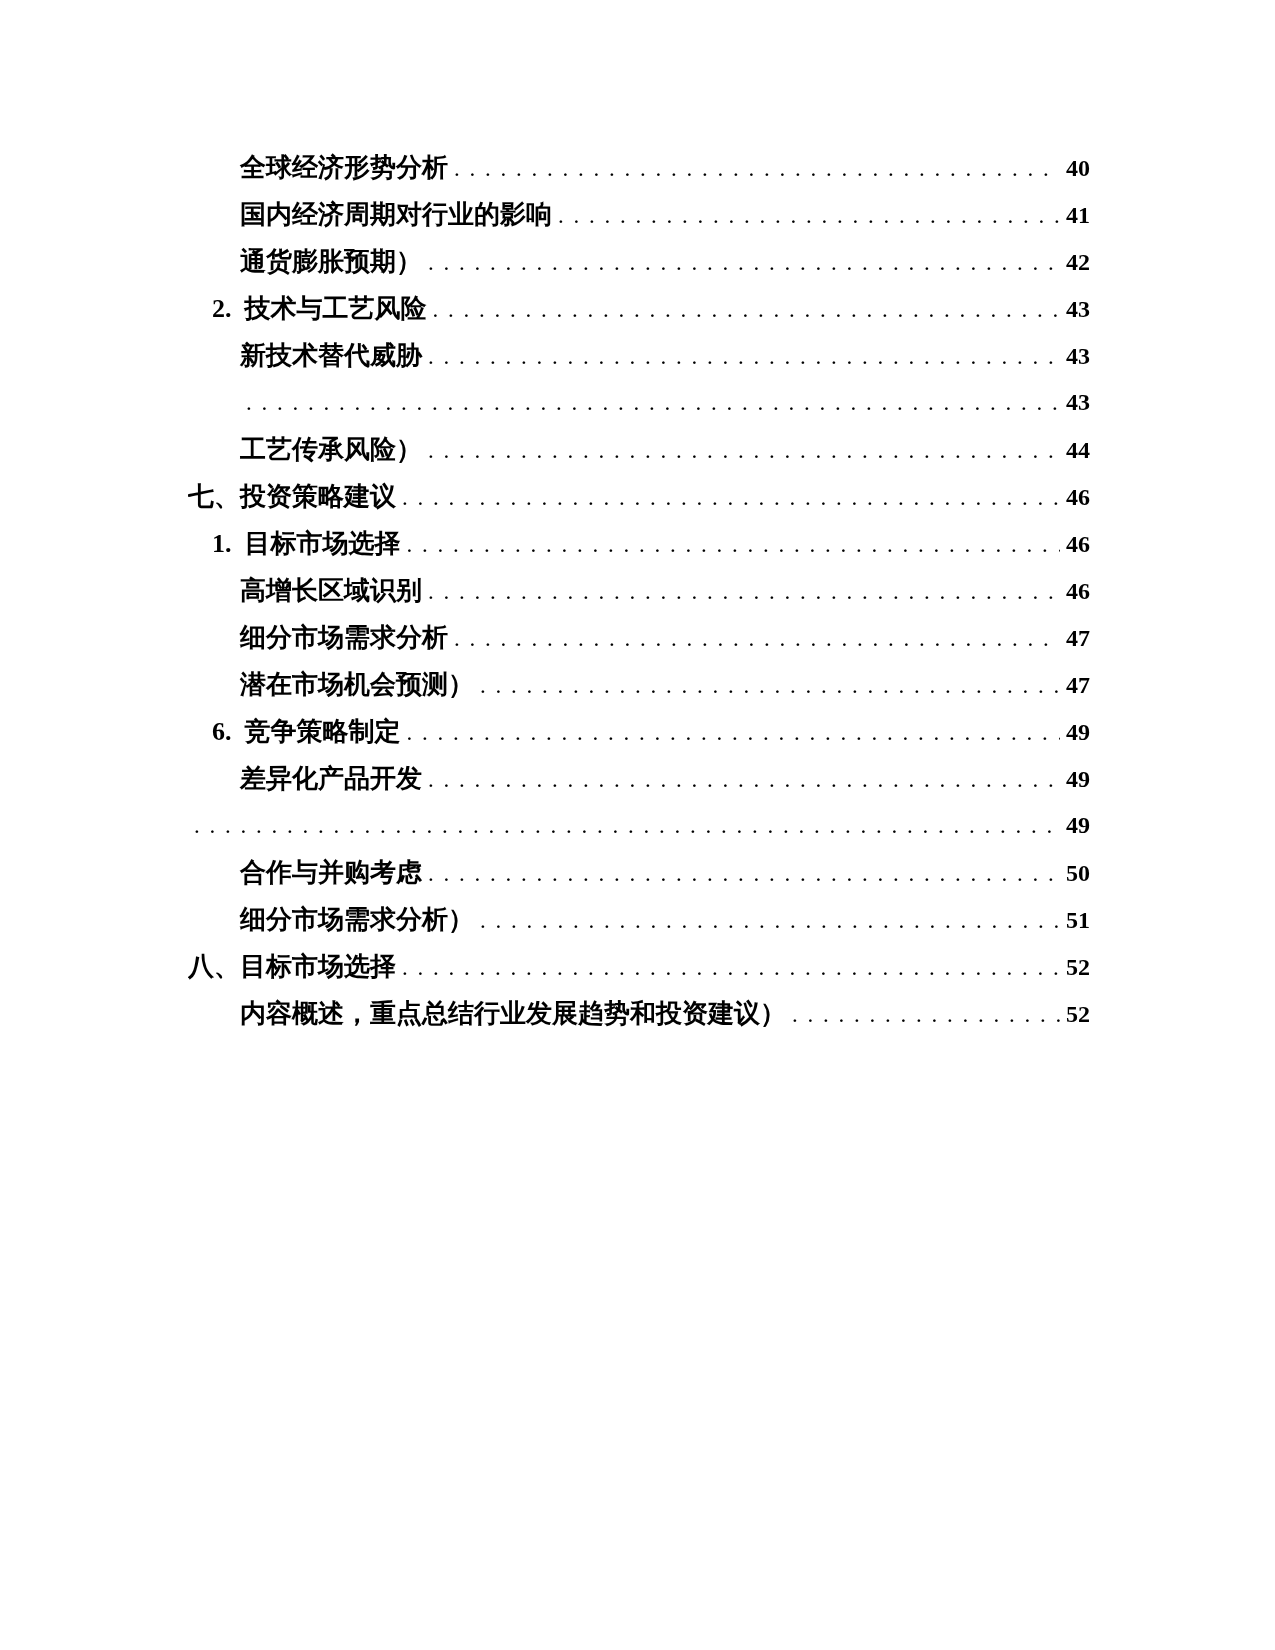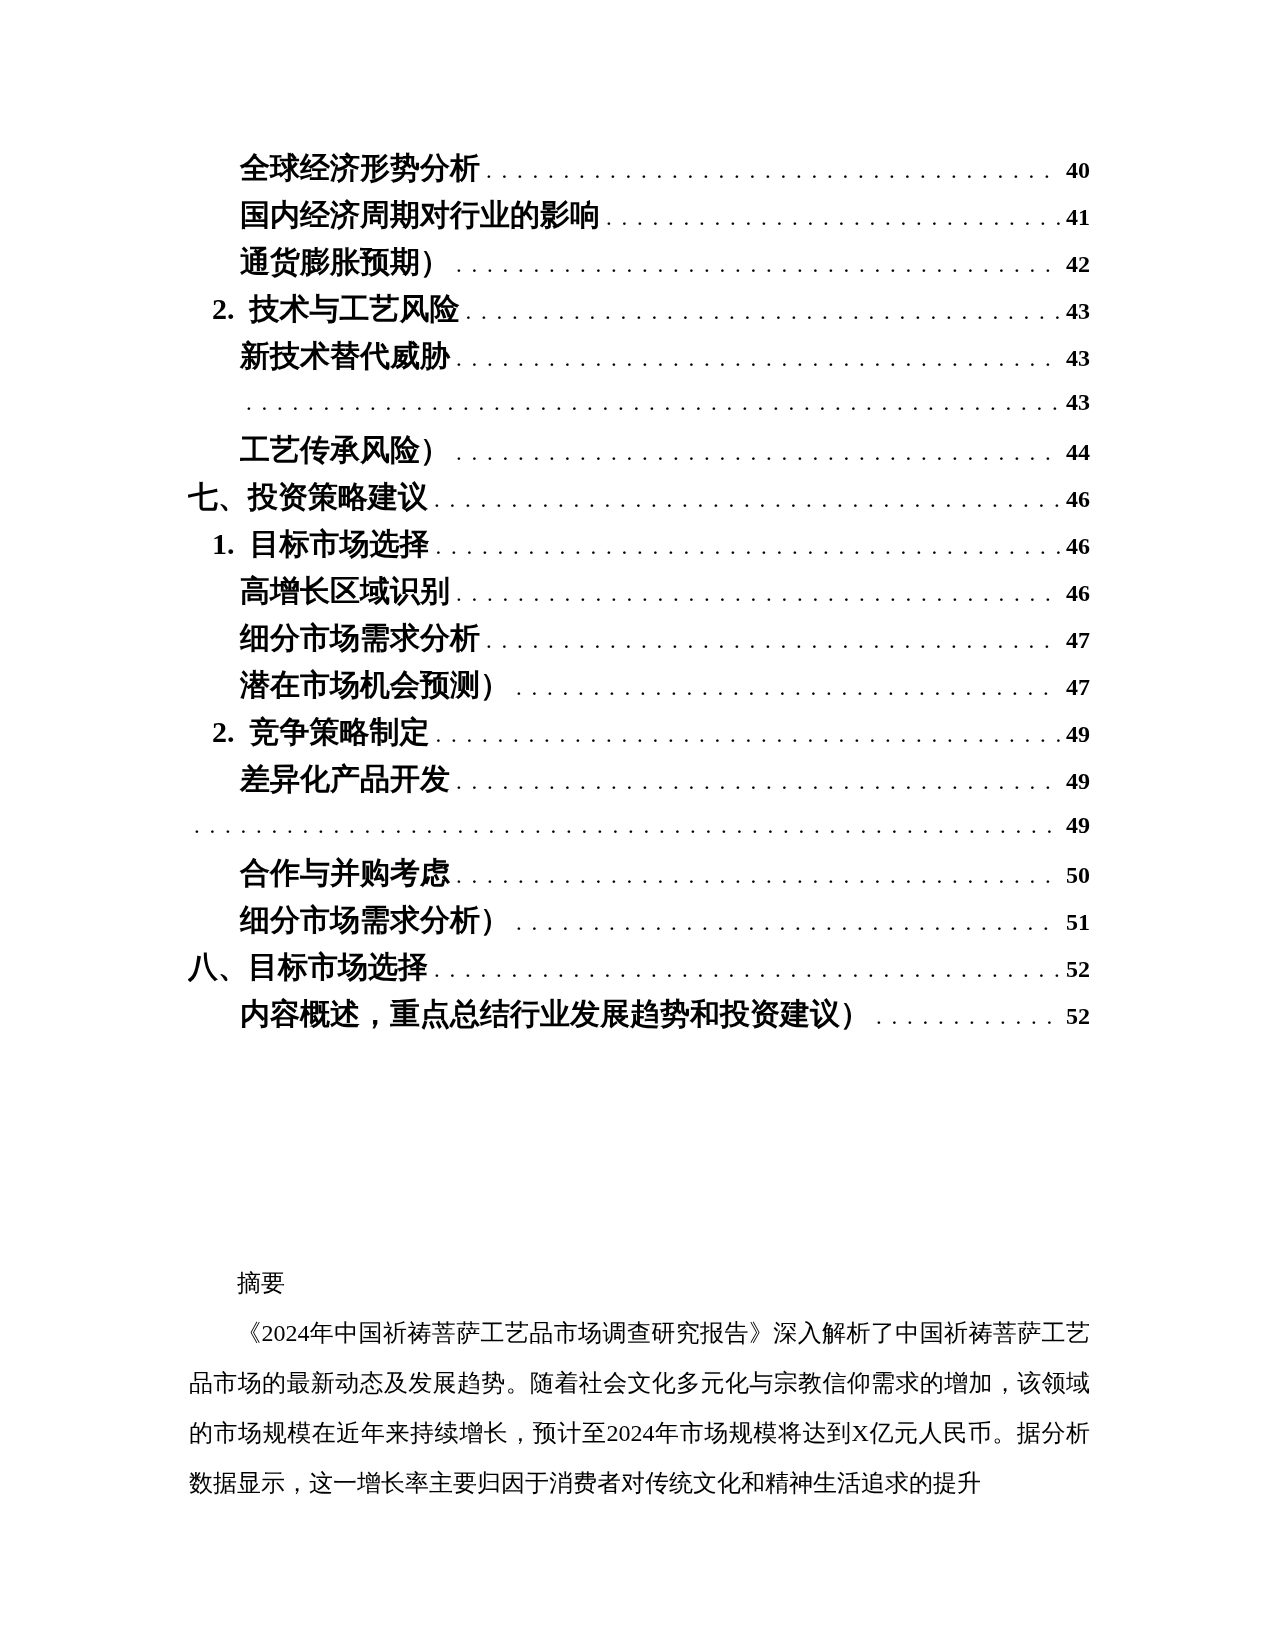--- a/index.html
+++ b/index.html
@@ -26,21 +26,21 @@
     display: flex;
     align-items: baseline;
     height: 47px;
     line-height: 47px;
     overflow: hidden;
   }
   .toc-row.level-0 { padding-left: 0; text-align: right; }
   .toc-row.level-1 { padding-left: 24px; }
   .toc-row.level-2 { padding-left: 52px; }
   .toc-label {
-    font-size: 30px;
+    font-size: 26px;
     font-weight: 700;
     white-space: pre;
     flex-shrink: 0;
   }
   .toc-dots {
     flex: 1;
     min-width: 0;
     overflow: hidden;
     white-space: nowrap;
     font-size: 23px;
@@ -134,21 +134,21 @@
         <span class="toc-label">细分市场需求分析</span>
         <span class="toc-dots">. . . . . . . . . . . . . . . . . . . . . . . . . . . . . . . . . . . . . . . . . . . . . . . . . . . . . . . . . . . . . . . . . . . . . . . . . . . . . . . . . . . . . . . . . . . . . . . . . . . . . . . . . . . . . . . . . . . . . . . . . . . . . . . . . . . . . . . . . . . . . . . . . . . . . . </span>
         <span class="toc-page">47</span>
       </div>
       <div class="toc-row level-2">
         <span class="toc-label">潜在市场机会预测）</span>
         <span class="toc-dots">. . . . . . . . . . . . . . . . . . . . . . . . . . . . . . . . . . . . . . . . . . . . . . . . . . . . . . . . . . . . . . . . . . . . . . . . . . . . . . . . . . . . . . . . . . . . . . . . . . . . . . . . . . . . . . . . . . . . . . . . . . . . . . . . . . . . . . . . . . . . . . . . . . . . . . </span>
         <span class="toc-page">47</span>
       </div>
       <div class="toc-row level-1">
-        <span class="toc-label">2.  竞争策略制定</span>
+        <span class="toc-label">6.  竞争策略制定</span>
         <span class="toc-dots">. . . . . . . . . . . . . . . . . . . . . . . . . . . . . . . . . . . . . . . . . . . . . . . . . . . . . . . . . . . . . . . . . . . . . . . . . . . . . . . . . . . . . . . . . . . . . . . . . . . . . . . . . . . . . . . . . . . . . . . . . . . . . . . . . . . . . . . . . . . . . . . . . . . . . . </span>
         <span class="toc-page">49</span>
       </div>
       <div class="toc-row level-2">
         <span class="toc-label">差异化产品开发</span>
         <span class="toc-dots">. . . . . . . . . . . . . . . . . . . . . . . . . . . . . . . . . . . . . . . . . . . . . . . . . . . . . . . . . . . . . . . . . . . . . . . . . . . . . . . . . . . . . . . . . . . . . . . . . . . . . . . . . . . . . . . . . . . . . . . . . . . . . . . . . . . . . . . . . . . . . . . . . . . . . . </span>
         <span class="toc-page">49</span>
       </div>
       <div class="toc-row level-0">
         <span class="toc-dots">. . . . . . . . . . . . . . . . . . . . . . . . . . . . . . . . . . . . . . . . . . . . . . . . . . . . . . . . . . . . . . . . . . . . . . . . . . . . . . . . . . . . . . . . . . . . . . . . . . . . . . . . . . . . . . . . . . . . . . . . . . . . . . . . . . . . . . . . . . . . . . . . . . . . . . </span>
@@ -169,18 +169,14 @@
         <span class="toc-dots">. . . . . . . . . . . . . . . . . . . . . . . . . . . . . . . . . . . . . . . . . . . . . . . . . . . . . . . . . . . . . . . . . . . . . . . . . . . . . . . . . . . . . . . . . . . . . . . . . . . . . . . . . . . . . . . . . . . . . . . . . . . . . . . . . . . . . . . . . . . . . . . . . . . . . . </span>
         <span class="toc-page">52</span>
       </div>
       <div class="toc-row level-2">
         <span class="toc-label">内容概述，重点总结行业发展趋势和投资建议）</span>
         <span class="toc-dots">. . . . . . . . . . . . . . . . . . . . . . . . . . . . . . . . . . . . . . . . . . . . . . . . . . . . . . . . . . . . . . . . . . . . . . . . . . . . . . . . . . . . . . . . . . . . . . . . . . . . . . . . . . . . . . . . . . . . . . . . . . . . . . . . . . . . . . . . . . . . . . . . . . . . . . </span>
         <span class="toc-page">52</span>
       </div>
     </div>
 
-  <div class="abstract">
-    <div class="abstract-heading">摘要</div>
-    <p class="abstract-paragraph">《2024年中国祈祷菩萨工艺品市场调查研究报告》深入解析了中国祈祷菩萨工艺品市场的最新动态及发展趋势。随着社会文化多元化与宗教信仰需求的增加，该领域的市场规模在近年来持续增长，预计至2024年市场规模将达到X亿元人民币。据分析数据显示，这一增长率主要归因于消费者对传统文化和精神生活追求的提升</p>
-  </div>
 
 </div>
 
 </body></html>

